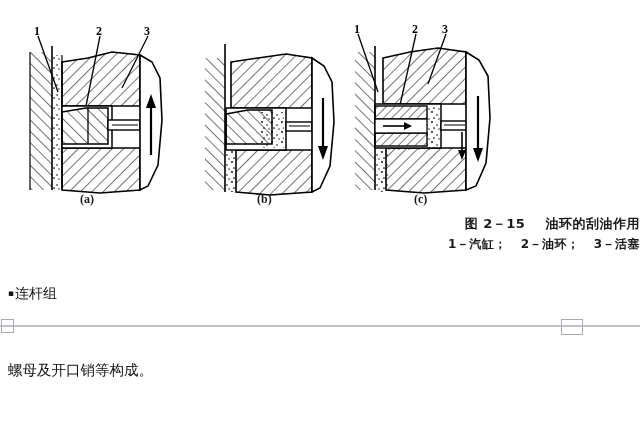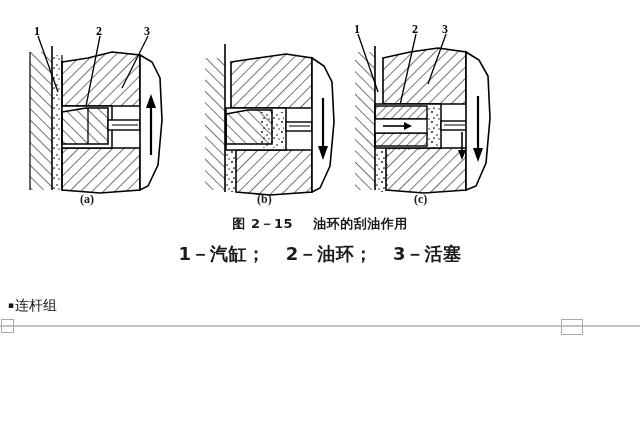--- a/index.html
+++ b/index.html
@@ -40,47 +40,47 @@
   }
   #sublabel-a { left: 80px;  top: 192px; }
   #sublabel-b { left: 257px; top: 192px; }
   #sublabel-c { left: 414px; top: 192px; }
 
   #figure-caption {
     position: absolute;
     left: 0;
     top: 214px;
     width: 640px;
-    text-align: center;
+    text-align: right;
   }
   .caption-line1 {
     font-family: "DejaVu Sans", sans-serif;
     font-size: 13px;
     font-weight: bold;
     color: #1a1a1a;
     letter-spacing: 0.5px;
     white-space: pre;
     line-height: 20px;
   }
   .caption-line2 {
     font-family: "DejaVu Sans", sans-serif;
-    font-size: 18px;
+    font-size: 12px;
     font-weight: bold;
     color: #1a1a1a;
     letter-spacing: 0.5px;
     white-space: pre;
     line-height: 20px;
-    margin-top: 10px;
+    margin-top: 0;
   }
 
   
   #section-heading {
     position: absolute;
     left: 8px;
-    top: 297px;
+    top: 285px;
     font-family: "DejaVu Sans", sans-serif;
     font-size: 14px;
     color: #111111;
     white-space: nowrap;
     text-align: right;
   }
   .bullet-square {
     font-size: 9px;
     vertical-align: 2px;
     margin-right: 1px;
@@ -284,13 +284,14 @@
   <span class="bullet-square">▪</span><span>连杆组</span>
 </div>
 
 <div id="divider-widget">
   <div id="divider-line"></div>
   <div class="divider-handle" id="divider-handle-left"></div>
   <div class="divider-handle" id="divider-handle-right"></div>
 </div>
 
 <div id="body-paragraph">
+  <span class="para-line">螺母及开口销等构成。</span>
 </div>
 
 </body></html>

